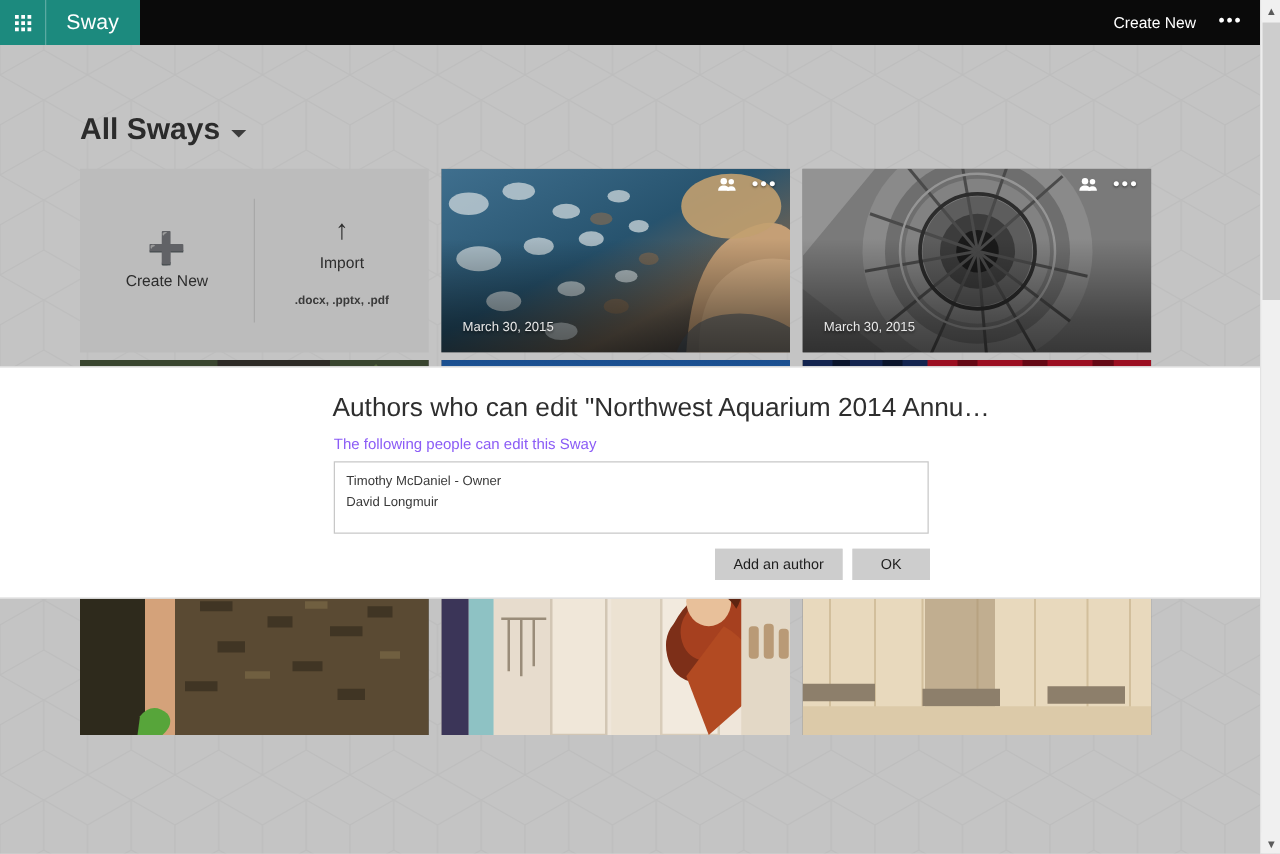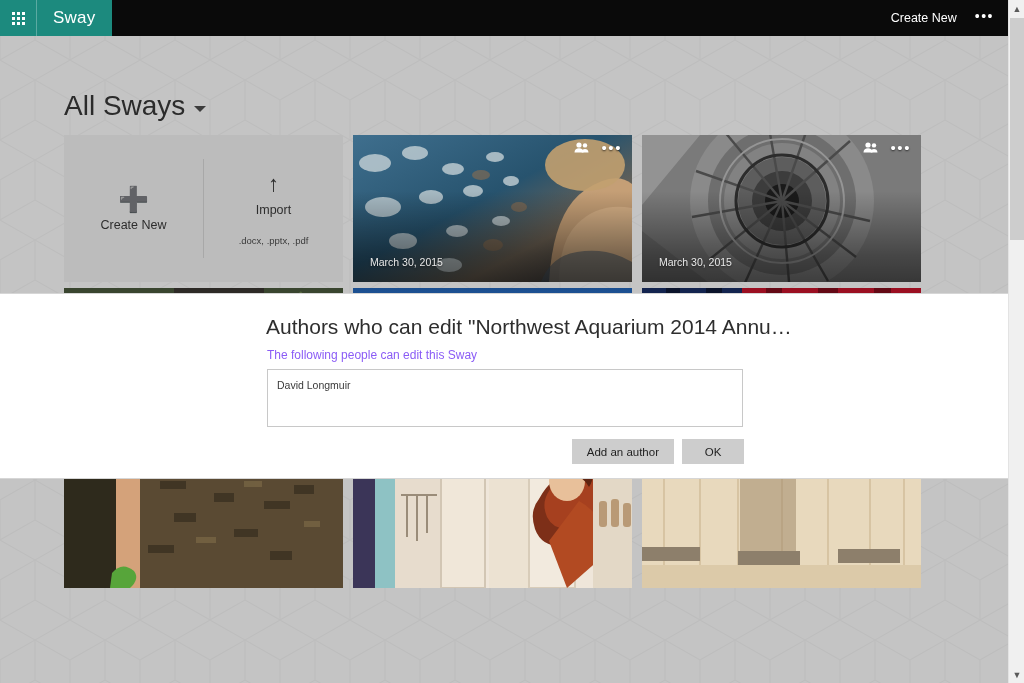--- a/index.html
+++ b/index.html
@@ -87,23 +87,23 @@
 
   
   .page-heading {
     position: absolute;
     left: 64px; top: 90px;
     display: flex; align-items: center; gap: 9px;
     z-index: 5;
     cursor: pointer;
   }
   .page-heading .title {
-    font-size: 28px;
+    font-size: 24px;
     color: #2b2b2b;
-    font-weight: 400;
+    font-weight: 700;
   }
   .caret-down {
     width: 0; height: 0;
     border-left: 6px solid transparent;
     border-right: 6px solid transparent;
     border-top: 6px solid #3c3c3c;
     margin-top: 5px;
   }
 
   
@@ -151,21 +151,21 @@
     font-weight: 700;
     color: #2e2e2e;
   }
   .glyph-arrow {
     font-size: 22px;
     line-height: 26px;
     font-weight: 700;
     color: #2e2e2e;
   }
   .half-label { font-size: 12.5px; color: #2d2d2d; margin-top: 4px; }
-  .half-sub   { font-size: 9.5px; color: #3a3a3a; margin-top: 16px; }
+  .half-sub   { font-size: 9.5px; color: #3a3a3a; margin-top: 16px; font-weight: bold; }
 
   
   .tile-photo .photo { position: absolute; inset: 0; }
   .tile-photo .scrim {
     position: absolute; left: 0; right: 0; bottom: 0; height: 62%;
     background: linear-gradient(to bottom, rgba(0,0,0,0) 0%, rgba(0,0,0,.42) 70%, rgba(0,0,0,.55) 100%);
   }
   .tile-caption {
     position: absolute;
     left: 17px; bottom: 14px;
@@ -674,20 +674,21 @@
       </div>
     </div>
 
   </div>
 
   <div class="modal">
     <div class="modal-inner">
       <div class="modal-title">Authors who can edit "Northwest Aquarium 2014 Annu…</div>
       <div class="modal-sub">The following people can edit this Sway</div>
       <div class="author-box">
+        <div class="author-row">Timothy McDaniel - Owner</div>
         <div class="author-row">David Longmuir</div>
       </div>
       <div class="modal-buttons">
         <button class="btn">Add an author</button>
         <button class="btn btn-ok">OK</button>
       </div>
     </div>
   </div>
 
   <div class="scrollbar">

